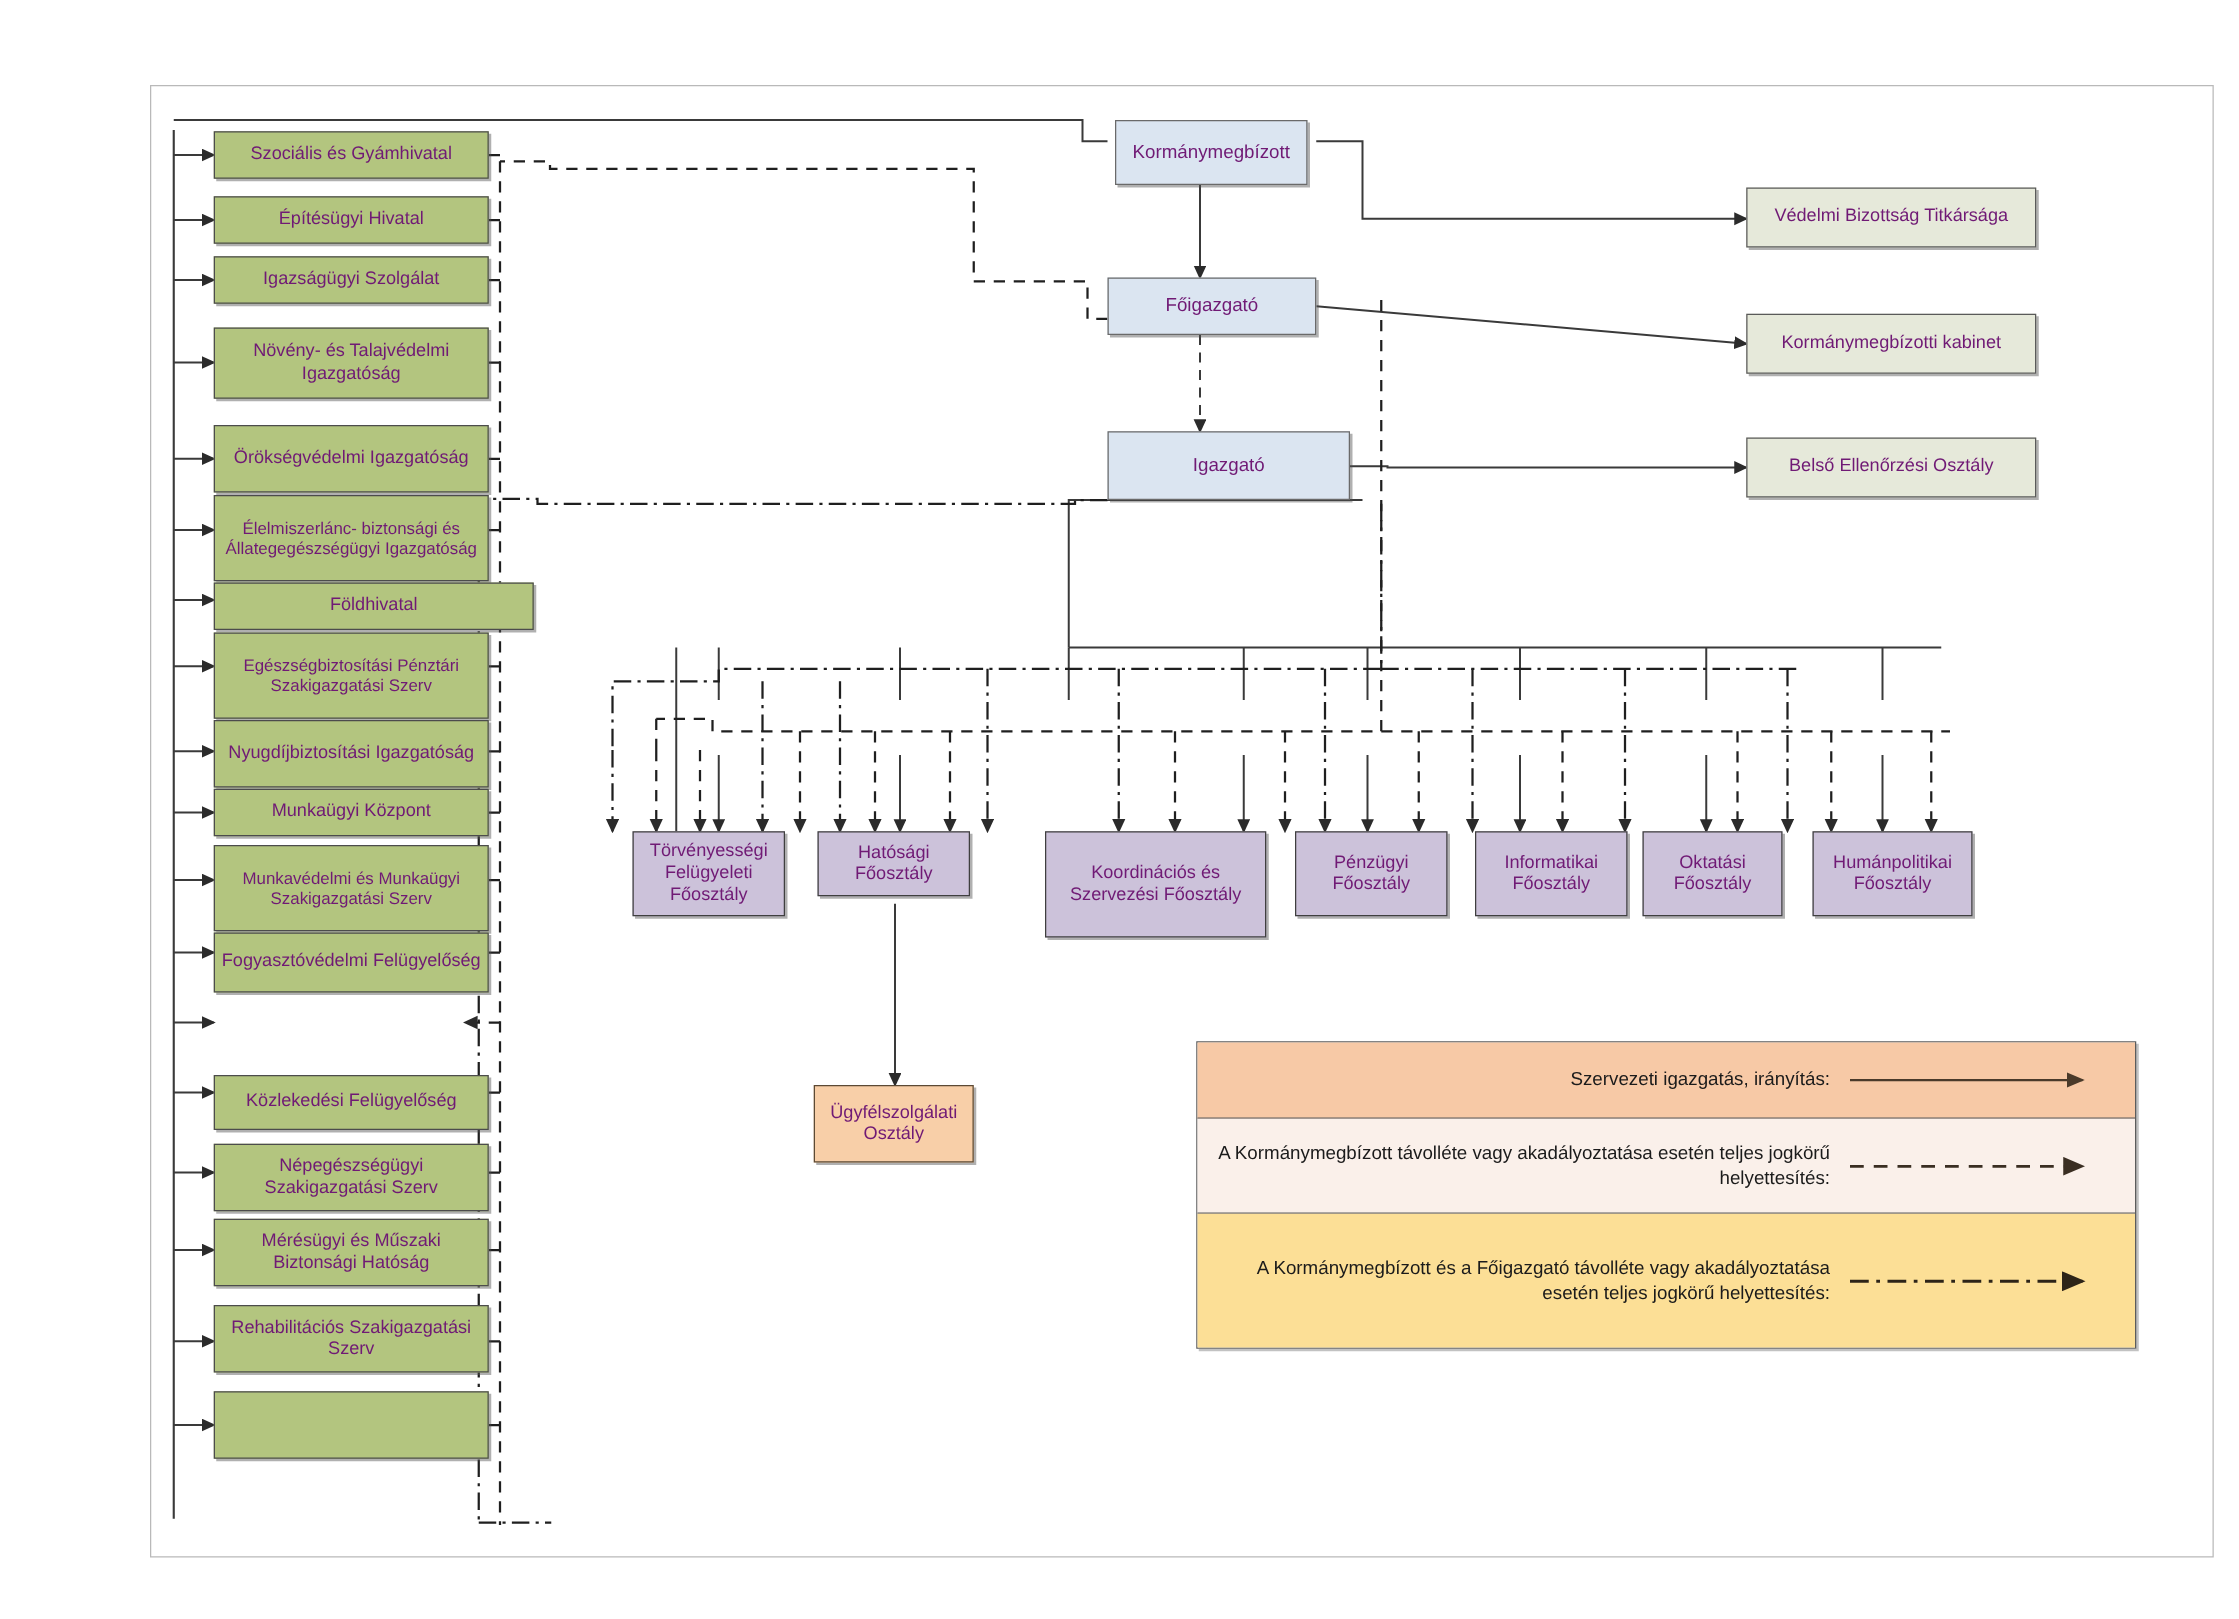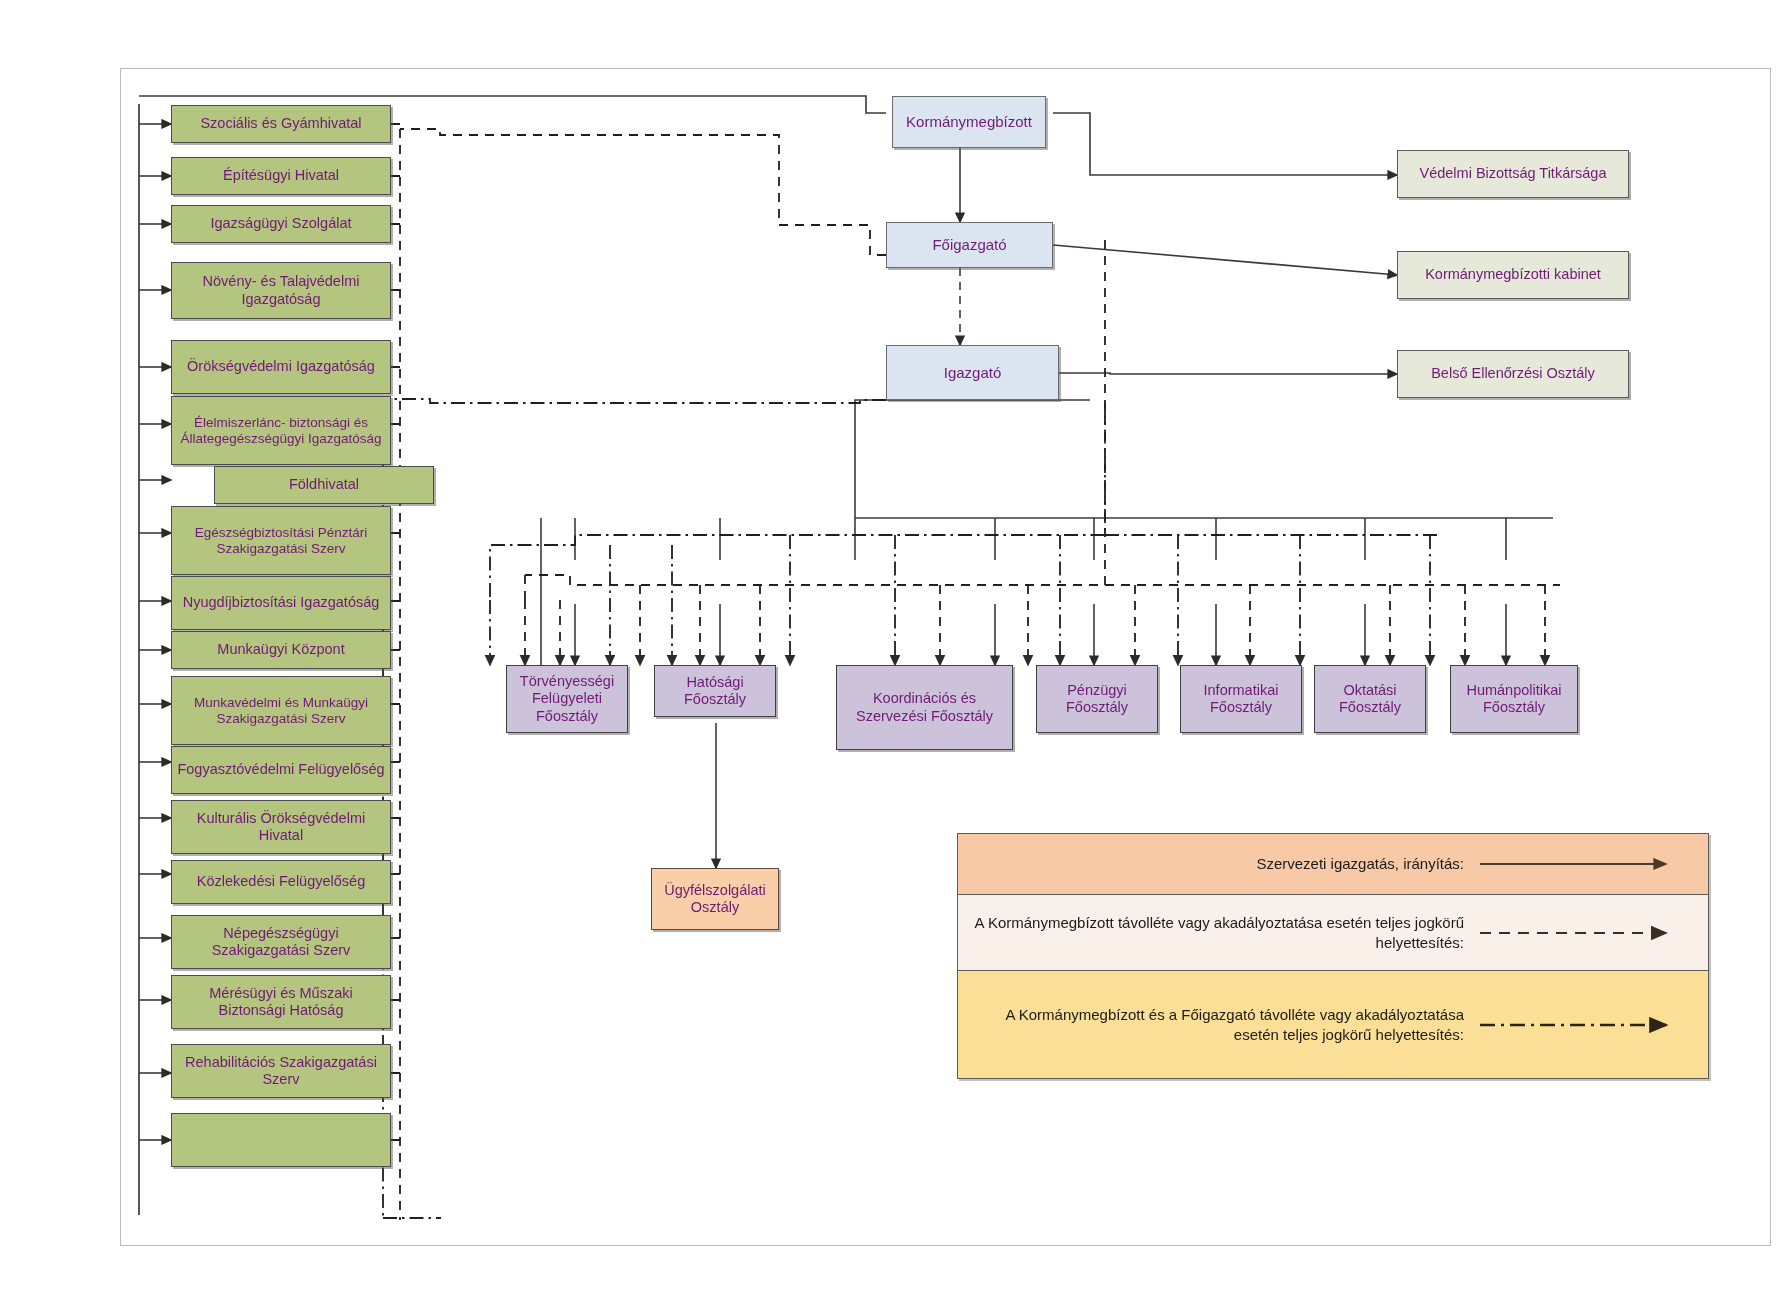--- a/index.html
+++ b/index.html
@@ -246,21 +246,21 @@
       <path d="M1105,535 L1440,535"></path>
     </g>
   </svg>
 
   <div class="node node-blue" style="left:892px; top:96px; width:154px; height:52px;">
     <span>Kormánymegbízott</span>
   </div>
   <div class="node node-blue" style="left:886px; top:222px; width:167px; height:46px;">
     <span>Főigazgató</span>
   </div>
-  <div class="node node-blue" style="left:886px; top:345px; width:173px; height:55px;">
+  <div class="node node-blue" style="left:886px; top:345px; width:194px; height:55px;">
     <span>Igazgató</span>
   </div>
 
   <div class="node node-khaki" style="left:1397px; top:150px; width:232px; height:48px;">
     <span>Védelmi Bizottság Titkársága</span>
   </div>
   <div class="node node-khaki" style="left:1397px; top:251px; width:232px; height:48px;">
     <span>Kormánymegbízotti kabinet</span>
   </div>
   <div class="node node-khaki" style="left:1397px; top:350px; width:232px; height:48px;">
@@ -278,40 +278,37 @@
   </div>
   <div class="node node-green" style="left:171px; top:262px; width:220px; height:57px;">
     <span>Növény- és Talajvédelmi Igazgatóság</span>
   </div>
   <div class="node node-green" style="left:171px; top:340px; width:220px; height:54px;">
     <span>Örökségvédelmi Igazgatóság</span>
   </div>
   <div class="node node-green" style="left:171px; top:396px; width:220px; height:69px; font-size:13.5px;">
     <span>Élelmiszerlánc- biztonsági és Állategegészségügyi Igazgatóság</span>
   </div>
-  <div class="node node-green" style="left:171px; top:466px; width:220px; height:38px;margin-left:43px;">
+  <div class="node node-green" style="left:171px; top:466px; width:256px; height:38px;">
     <span>Földhivatal</span>
   </div>
   <div class="node node-green" style="left:171px; top:506px; width:220px; height:69px; font-size:13.5px;">
     <span>Egészségbiztosítási Pénztári Szakigazgatási Szerv</span>
   </div>
   <div class="node node-green" style="left:171px; top:576px; width:220px; height:54px;">
     <span>Nyugdíjbiztosítási Igazgatóság</span>
   </div>
   <div class="node node-green" style="left:171px; top:631px; width:220px; height:38px;">
     <span>Munkaügyi Központ</span>
   </div>
   <div class="node node-green" style="left:171px; top:676px; width:220px; height:69px; font-size:13.5px;">
     <span>Munkavédelmi és Munkaügyi Szakigazgatási Szerv</span>
   </div>
   <div class="node node-green" style="left:171px; top:746px; width:220px; height:48px;">
     <span>Fogyasztóvédelmi Felügyelőség</span>
-  </div>
-  <div class="node node-green" style="left:171px; top:800px; width:220px; height:54px;">
-    <span>Kulturális Örökségvédelmi Hivatal</span>
   </div>
   <div class="node node-green" style="left:171px; top:860px; width:220px; height:44px;">
     <span>Közlekedési Felügyelőség</span>
   </div>
   <div class="node node-green" style="left:171px; top:915px; width:220px; height:54px;">
     <span>Népegészségügyi Szakigazgatási Szerv</span>
   </div>
   <div class="node node-green" style="left:171px; top:975px; width:220px; height:54px;justify-content:center;">
     <span>Mérésügyi és Műszaki Biztonsági Hatóság</span>
   </div>

